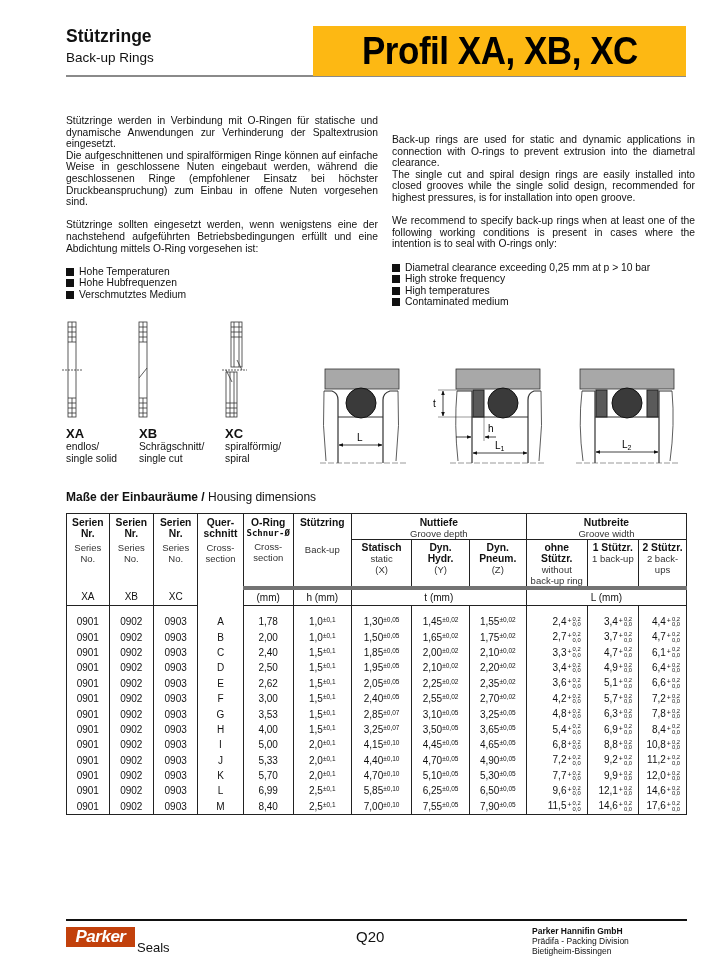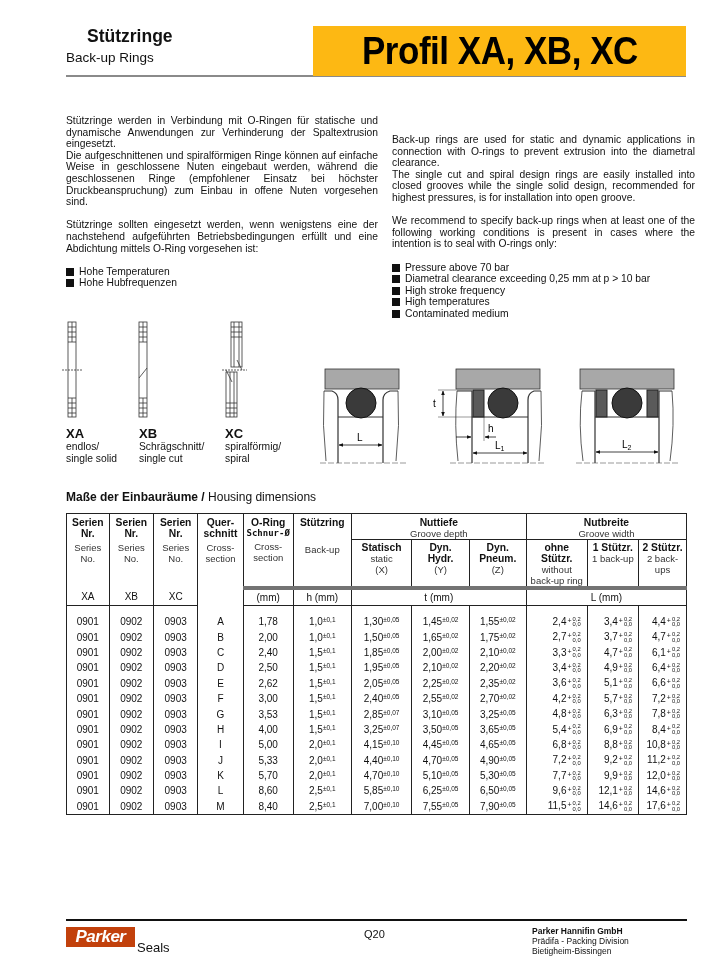--- a/index.html
+++ b/index.html
@@ -1,21 +1,21 @@
 <!DOCTYPE html>
 <html><head>
 <meta charset="utf-8">
 <style>
   html, body { margin: 0; padding: 0; background: #fff; }
   body { width: 720px; height: 975px; position: relative; overflow: hidden;
          font-family: "Liberation Sans", sans-serif; color: #111; }
   .abs { position: absolute; }
 
   
-  #hdr-title { left: 66px; top: 26px; font-size: 17.5px; font-weight: bold; margin-left: 21px; }
+  #hdr-title { left: 66px; top: 26px; font-size: 17.5px; font-weight: bold; }
   #hdr-sub { left: 66px; top: 50px; font-size: 13.5px; text-align: center; }
   #hdr-rule { left: 66px; top: 75px; width: 620px; height: 2px; background: #8a8a8a; }
   #hdr-badge { left: 313px; top: 26px; width: 373px; height: 50px; background: #fdb813;
                display: flex; align-items: center; justify-content: center; }
   #hdr-badge span { font-size: 38px; font-weight: bold; letter-spacing: -0.5px; color: #000;
                     transform: scaleX(0.92); display: inline-block; }
 
   
   .col { font-size: 10.3px; line-height: 11.6px; text-align: justify; }
   #col-de { left: 66px; top: 115px; width: 312px; }
@@ -47,21 +47,21 @@
   #dims tr.data td.num { text-align: right; padding-right: 6px; }
   sup.t { font-size: 6.5px; vertical-align: 3px; }
   .pm { display: inline-block; vertical-align: middle; font-size: 5.8px; line-height: 5.5px; text-align: left; margin-left: 1px; }
   .pmsign { font-size: 7px; display:inline-block; vertical-align: 2px; margin-left:1px; }
 
   
   #ftr-rule { left: 66px; top: 919px; width: 621px; height: 2px; background: #111; }
   #ftr-logo { left: 66px; top: 927px; width: 69px; height: 20px; background: #c2410c; color: #fff;
               font-weight: bold; font-style: italic; font-size: 17px; display:flex; align-items:center; justify-content:center; letter-spacing:-0.5px; }
   #ftr-logo-seals { left: 137px; top: 940px; font-size: 13px; }
-  #ftr-page { left: 364px; top: 928px; font-size: 11px; }
+  #ftr-page { left: 356px; top: 928px; font-size: 15px; }
   #ftr-co { left: 532px; top: 926px; font-size: 8.5px; line-height: 10px; }
   #ftr-co b { font-weight: bold; }
 </style>
 </head>
 <body>
 
 <div class="abs" id="hdr-title">Stützringe</div>
 <div class="abs" id="hdr-sub">Back-up Rings</div>
 <div class="abs" id="hdr-rule"></div>
 <div class="abs" id="hdr-badge">
@@ -70,31 +70,31 @@
 
 <div class="abs col" id="col-de">
   <p>Stützringe werden in Verbindung mit O-Ringen für statische und dynamische Anwendungen zur Verhinderung der Spaltextrusion eingesetzt.</p>
   <p>Die aufgeschnittenen und spiralförmigen Ringe können auf einfache Weise in geschlossene Nuten eingebaut werden, während die geschlossenen Ringe (empfohlener Einsatz bei höchster Druckbeanspruchung) zum Einbau in offene Nuten vorgesehen sind.</p>
   <div class="gap"></div>
   <p>Stützringe sollten eingesetzt werden, wenn wenigstens eine der nachstehend aufgeführten Betriebsbedingungen erfüllt und eine Abdichtung mittels O-Ring vorgesehen ist:</p>
   <div class="gap"></div>
   <ul>
     <li><span class="sq"></span><span>Hohe Temperaturen</span></li>
     <li><span class="sq"></span><span>Hohe Hubfrequenzen</span></li>
+    <li><span class="sq"></span><span>Verschmutztes Medium</span></li>
   </ul>
 </div>
 
 <div class="abs col" id="col-en">
   <p>Back-up rings are used for static and dynamic applications in connection with O-rings to prevent extrusion into the diametral clearance.</p>
   <p>The single cut and spiral design rings are easily installed into closed grooves while the single solid design, recommended for highest pressures, is for installation into open groove.</p>
   <div class="gap"></div>
   <p>We recommend to specify back-up rings when at least one of the following working conditions is present in cases where the intention is to seal with O-rings only:</p>
   <div class="gap"></div>
   <ul>
-    <li><span class="sq"></span><span>Pressure above 70 bar</span></li>
     <li><span class="sq"></span><span>Diametral clearance exceeding 0,25 mm at p &gt; 10 bar</span></li>
     <li><span class="sq"></span><span>High stroke frequency</span></li>
     <li><span class="sq"></span><span>High temperatures</span></li>
     <li><span class="sq"></span><span>Contaminated medium</span></li>
   </ul>
 </div>
 
 <svg class="abs" style="left:60px;top:318px" width="240" height="105">
   <g fill="none" stroke="#333" stroke-width="0.8">
     <rect x="8" y="4" width="8" height="95"></rect>
@@ -475,21 +475,21 @@
         <td class="tol"><span>5,30</span><sup class="t">±0,05</sup></td>
         <td class="num"><span>7,7</span><span class="pmsign">+</span><span class="pm"><div>0,2</div><div>0,0</div></span></td>
         <td class="num"><span>9,9</span><span class="pmsign">+</span><span class="pm"><div>0,2</div><div>0,0</div></span></td>
         <td class="num"><span>12,0</span><span class="pmsign">+</span><span class="pm"><div>0,2</div><div>0,0</div></span></td>
       </tr>
       <tr class="data">
         <td>0901</td>
         <td>0902</td>
         <td>0903</td>
         <td>L</td>
-        <td>8,60</td>
+        <td>6,99</td>
         <td class="tol"><span>2,5</span><sup class="t">±0,1</sup></td>
         <td class="tol"><span>5,85</span><sup class="t">±0,10</sup></td>
         <td class="tol"><span>6,25</span><sup class="t">±0,05</sup></td>
         <td class="tol"><span>6,50</span><sup class="t">±0,05</sup></td>
         <td class="num"><span>9,6</span><span class="pmsign">+</span><span class="pm"><div>0,2</div><div>0,0</div></span></td>
         <td class="num"><span>12,1</span><span class="pmsign">+</span><span class="pm"><div>0,2</div><div>0,0</div></span></td>
         <td class="num"><span>14,6</span><span class="pmsign">+</span><span class="pm"><div>0,2</div><div>0,0</div></span></td>
       </tr>
       <tr class="data" style="border-bottom: 1px solid rgb(34, 34, 34);">
         <td>0901</td>

